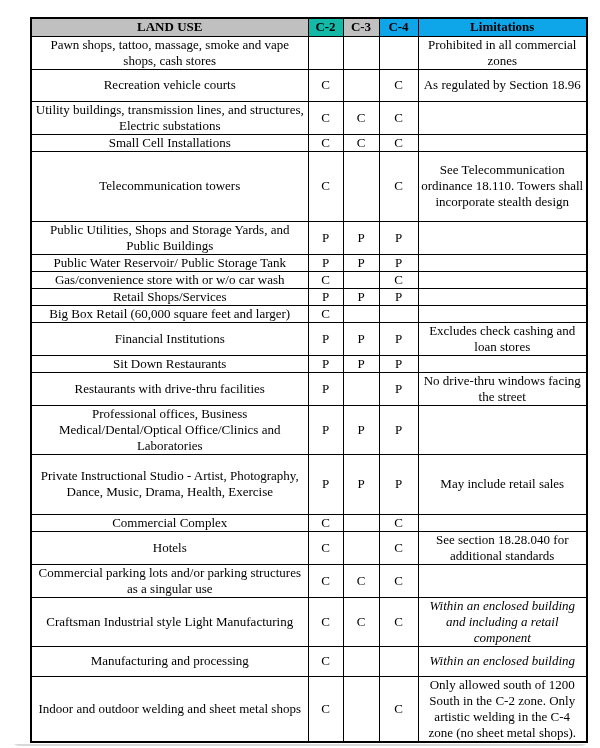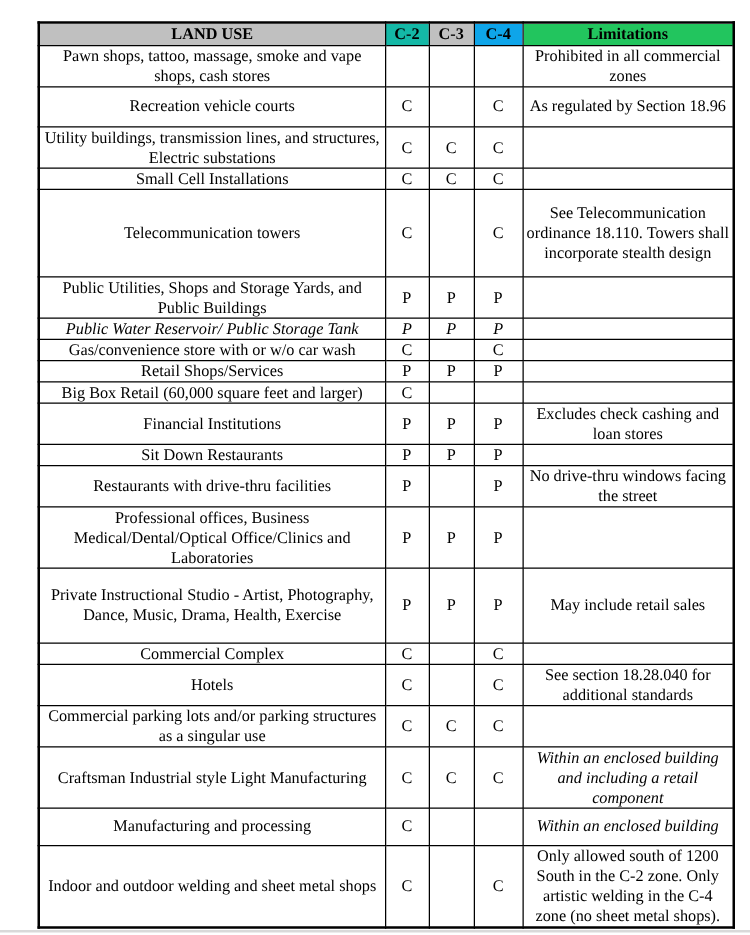--- a/index.html
+++ b/index.html
@@ -8,20 +8,21 @@
     background: #ffffff;
   }
   .page {
     position: relative;
     width: 600px;
     height: 748px;
     background: #ffffff;
     overflow: hidden;
     font-family: "Liberation Serif", "DejaVu Serif", serif;
     color: #000000;
+    border-radius: 28px;
   }
   table.zoning {
     position: absolute;
     left: 30px;
     top: 17px;
     width: 556px;
     border-collapse: collapse;
     table-layout: fixed;
     border: 2px solid #000000;
   }
@@ -43,21 +44,21 @@
   td.italic {
     font-style: italic;
   }
   thead tr { height: 18px; }
   tbody tr:nth-child(1)  { height: 32px; }
   tbody tr:nth-child(2)  { height: 32px; }
   tbody tr:nth-child(3)  { height: 32px; }
   tbody tr:nth-child(4)  { height: 16px; }
   tbody tr:nth-child(5)  { height: 70px; }
   tbody tr:nth-child(6)  { height: 32px; }
-  tbody tr:nth-child(7)  { height: 16px; font-style: italic; }
+  tbody tr:nth-child(7)  { height: 16px; }
   tbody tr:nth-child(8)  { height: 16px; }
   tbody tr:nth-child(9)  { height: 16px; }
   tbody tr:nth-child(10) { height: 16px; }
   tbody tr:nth-child(11) { height: 32px; }
   tbody tr:nth-child(12) { height: 16px; }
   tbody tr:nth-child(13) { height: 32px; }
   tbody tr:nth-child(14) { height: 48px; padding-left: 31px; }
   tbody tr:nth-child(15) { height: 60px; }
   tbody tr:nth-child(16) { height: 16px; padding-left: 48px; }
   tbody tr:nth-child(17) { height: 32px; }
@@ -86,21 +87,21 @@
       <col style="width:36px">
       <col style="width:39px">
       <col style="width:169px">
     </colgroup>
     <thead>
       <tr>
         <th style="background: rgb(192, 192, 192);">LAND USE</th>
         <th style="background: #14b8a6;">C-2</th>
         <th style="background: rgb(192, 192, 192);">C-3</th>
         <th style="background: #0ea5e9;">C-4</th>
-        <th style="background: #22c55e;">Limitations</th>
+        <th style="background: #0ea5e9;">Limitations</th>
       </tr>
     </thead>
     <tbody id="table-body">
         <tr>
           <td>Pawn shops, tattoo, massage, smoke and vape shops, cash stores</td>
           <td></td>
           <td></td>
           <td></td>
           <td>Prohibited in all commercial zones</td>
         </tr>

